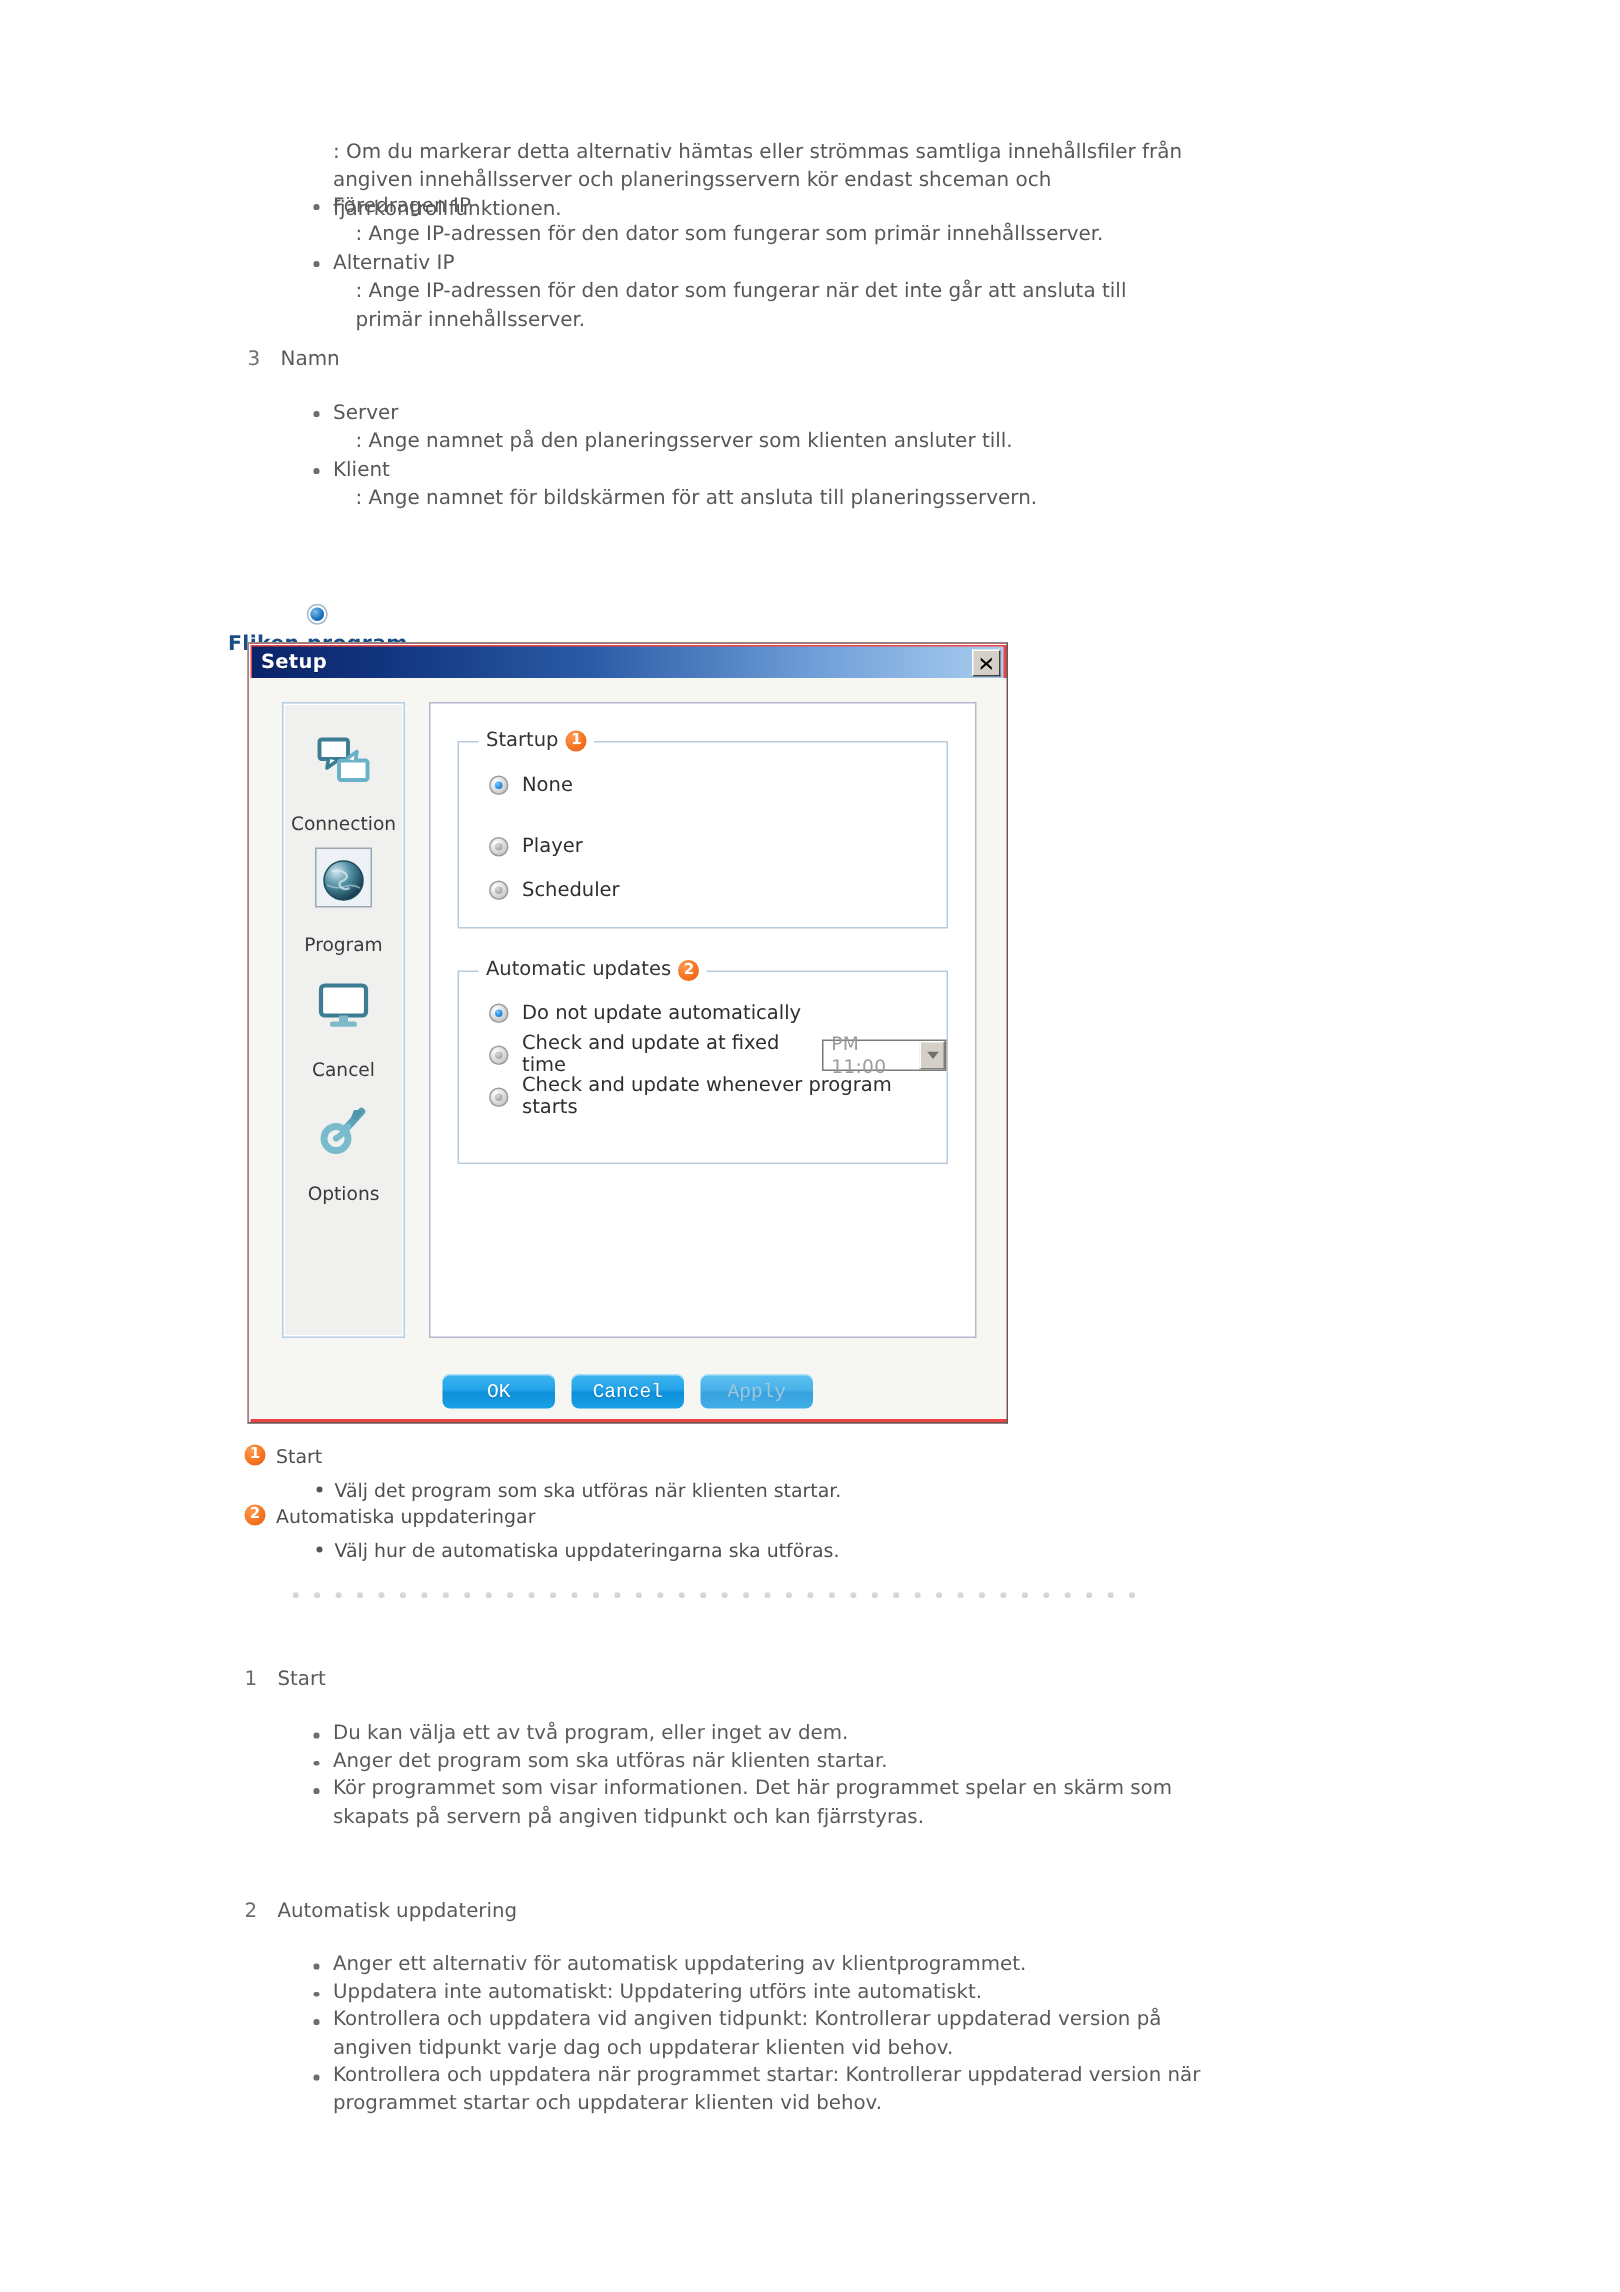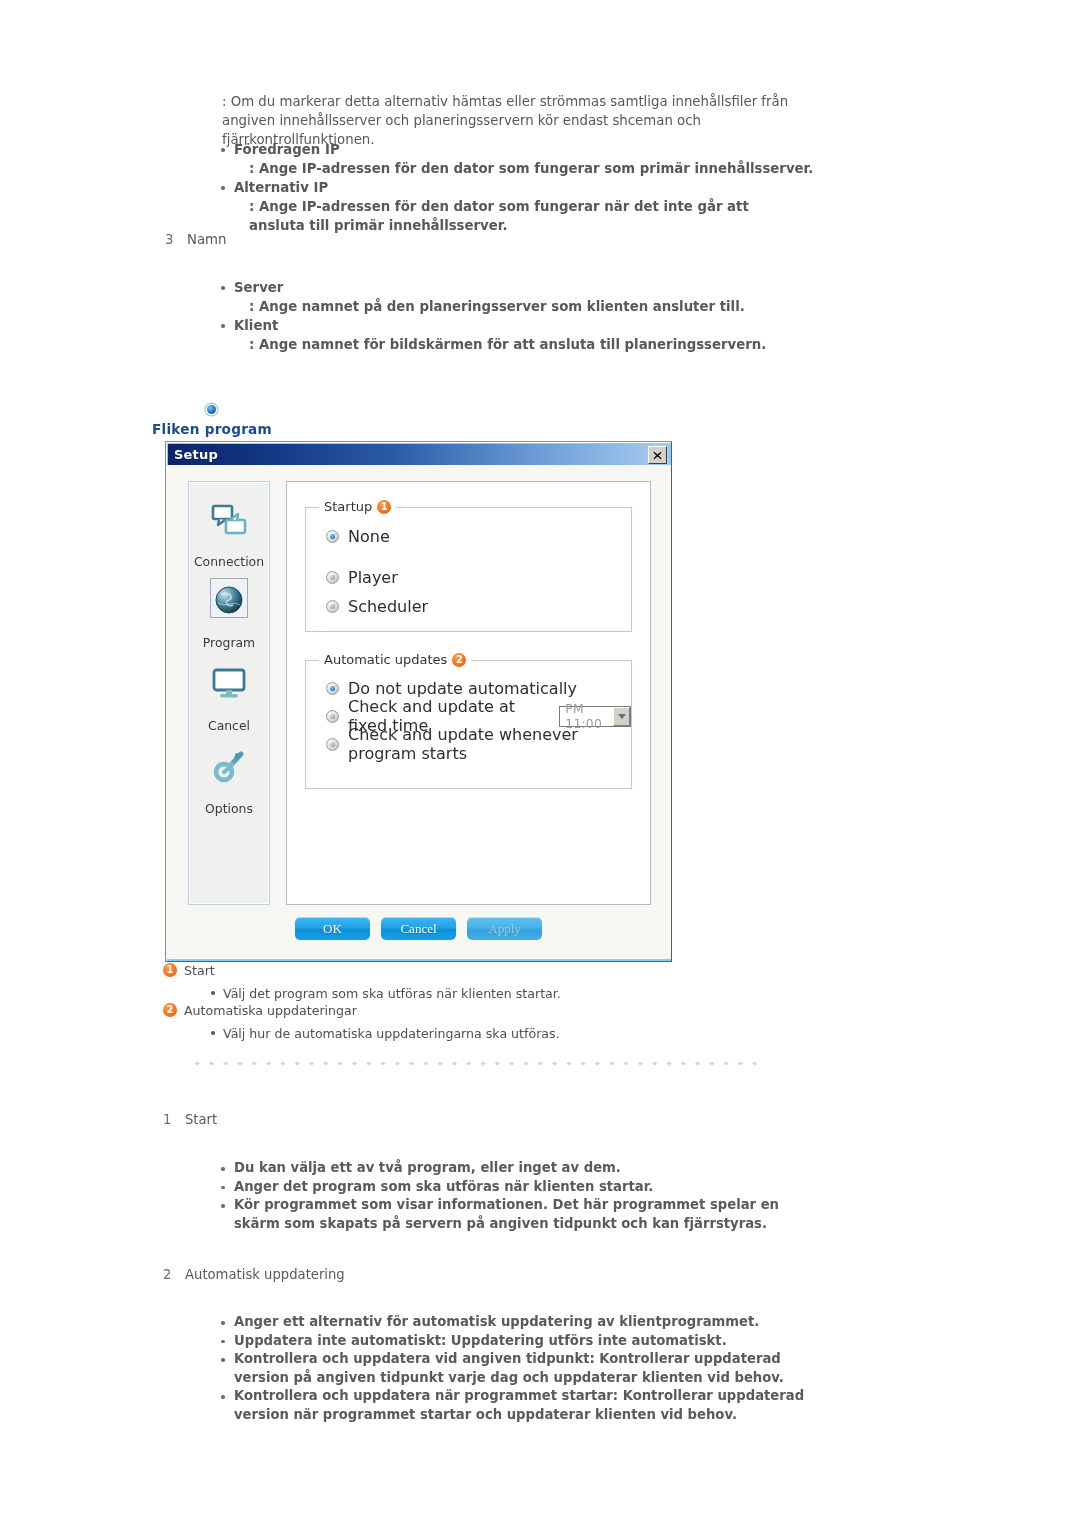--- a/index.html
+++ b/index.html
@@ -12,21 +12,21 @@
     overflow:hidden;
   }
   .page{position:relative;width:1080px;height:1528px;}
 
   
   .doc{font-family:"DejaVu Sans","Liberation Sans",sans-serif;font-size:13.3px;color:#585858;line-height:19px;}
   .tight{font-family:"DejaVu Sans","Liberation Sans",sans-serif;font-size:13.2px;color:#5a5a5a;line-height:18.6px;}
 
   .blk{position:absolute;}
 
-  ul.bl{list-style:none;margin:12px;padding:0;font-weight:bold;}
+  ul.bl{list-style:none;margin:0;padding:0;}
   ul.bl li{position:relative;padding-left:15px;margin:0;}
   ul.bl li:before{
     content:"";position:absolute;left:2px;top:8px;
     width:3.5px;height:3.5px;border-radius:50%;background:#6e6e6e;
   }
   .sub{padding-left:15px;display:block;}
 
   
   .num{display:flex;}
   .num .n{width:22px;flex:0 0 22px;color:#6d6d6d;}
@@ -38,22 +38,22 @@
     background:radial-gradient(circle at 35% 32%, #7fc0ec 0%, #1b76c4 55%, #0f4f8c 100%);
     box-shadow:0 0 0 1.5px #ffffff,0 0 0 2.5px #9fb9cc;
   }
   .head .htxt{
     font-family:"DejaVu Sans","Liberation Sans",sans-serif;
     font-size:13.6px;font-weight:bold;color:#1b4e84;letter-spacing:.25px;
   }
 
   
   .dlg{
-    position:absolute;left:165px;top:441px;width:505px;height:519px;
-    background:#7dd3fc;
+    position:absolute;left:165px;top:428px;width:505px;height:519px;
+    background:#ef4444;
     border:1px solid #8c8c8c;
     border-right-color:#5d5d5d;border-bottom-color:#5d5d5d;
     box-shadow:inset 1px 1px 0 #ffffff;
     font-family:"DejaVu Sans","Liberation Sans",sans-serif;
   }
   .tbar{
     position:relative;height:21px;margin:2px 2px 0 2px;
     background:linear-gradient(to right,#0a246a 0%,#12357f 18%,#2b5ba6 45%,#6f9ed8 75%,#a9cdf0 100%);
     display:flex;align-items:center;
   }
@@ -108,42 +108,43 @@
     border:1px solid #9d9d9d;position:relative;box-sizing:border-box;
   }
   .radio.on:after{
     content:"";position:absolute;left:3px;top:3px;width:5px;height:5px;border-radius:50%;
     background:radial-gradient(circle at 35% 30%,#7cc6ff 0%,#1f8de0 60%,#0a6cc0 100%);
   }
   .radio.off:after{
     content:"";position:absolute;left:3px;top:3px;width:5px;height:5px;border-radius:50%;
     background:radial-gradient(circle at 35% 30%,#d8d8d8 0%,#a8a8a8 70%,#939393 100%);
   }
-  .rlabel{font-size:16px;color:#2e2e2e;}
+  .rlabel{font-size:13px;color:#2e2e2e;}
 
   .combo{
     display:inline-flex;align-items:center;height:21px;width:93px;
     border:1px solid #7a7a7a;background:#ffffff;box-sizing:border-box;margin-left:9px;cursor:pointer;justify-content:space-between;
   }
   .combo .ctxt{flex:1;font-size:12.4px;color:#9a9a9a;padding-left:5px;letter-spacing:.2px;}
   .combo .carr{
     width:17px;height:19px;background:#d4d0c8;
     border-left:1px solid #ffffff;border-top:1px solid #ffffff;
     border-right:1px solid #808080;border-bottom:1px solid #808080;
     display:flex;align-items:center;justify-content:center;box-sizing:border-box;
   }
 
   .btnrow{position:absolute;left:0;top:452px;width:100%;display:flex;justify-content:center;gap:11px;}
   .btn{
     width:75px;height:23px;border-radius:5px;border:none;cursor:pointer;
-    color:#ffffff;font-size:13px;font-family:Liberation Serif, serif;
+    color:#ffffff;font-size:13px;font-family:Liberation Mono, monospace;
     background:linear-gradient(to bottom,#3fb6f0 0%,#23a3e8 45%,#0d90da 55%,#1aa0e6 100%);
     box-shadow:inset 0 1px 0 rgba(255,255,255,.55);
     display:flex;align-items:center;justify-content:center;
     text-shadow:0 1px 1px rgba(0,60,110,.35);
+    margin-top:12px;
   }
   .btn.disabled{color:#8fbcd6;text-shadow:none;opacity:.82;cursor:default;}
 
   
   .legend{position:absolute;left:163px;top:963px;width:600px;
     font-family:"DejaVu Sans","Liberation Sans",sans-serif;font-size:12.6px;color:#4f4f4f;}
   .legend .lrow{display:flex;align-items:flex-start;gap:7px;height:20px;}
   .legend .lsub{padding-left:48px;display:flex;align-items:center;gap:8px;height:20px;}
   .legend .lsub:before{content:"";width:4px;height:4px;border-radius:50%;background:#555;display:inline-block;}
 

